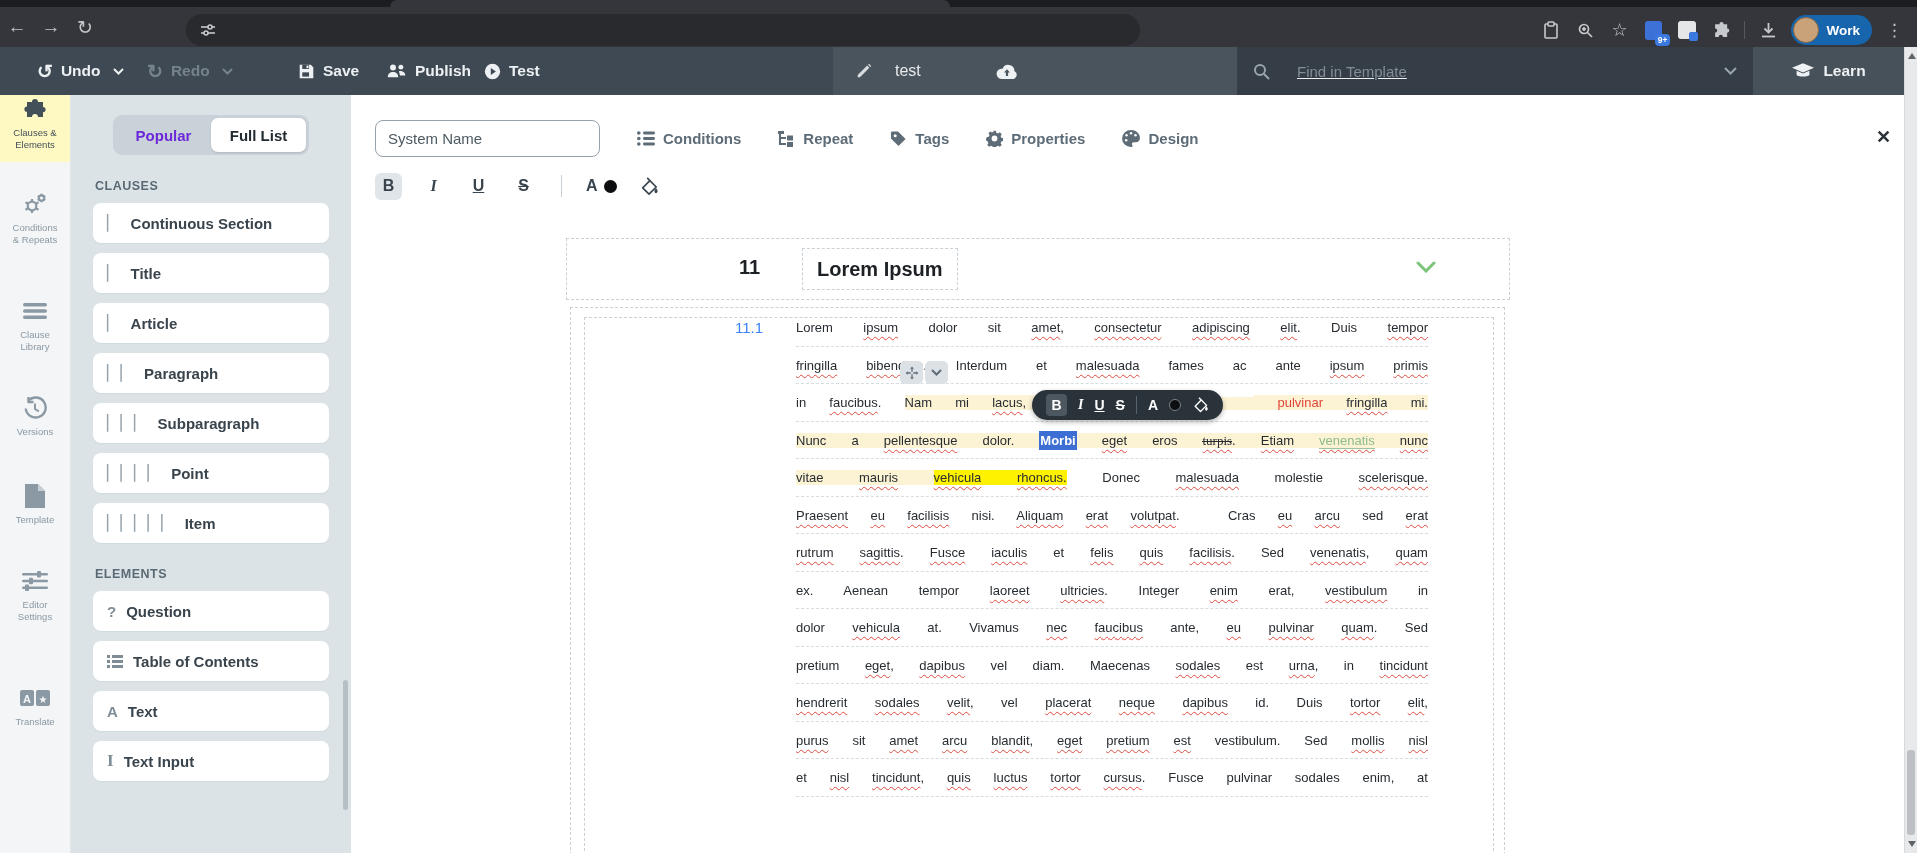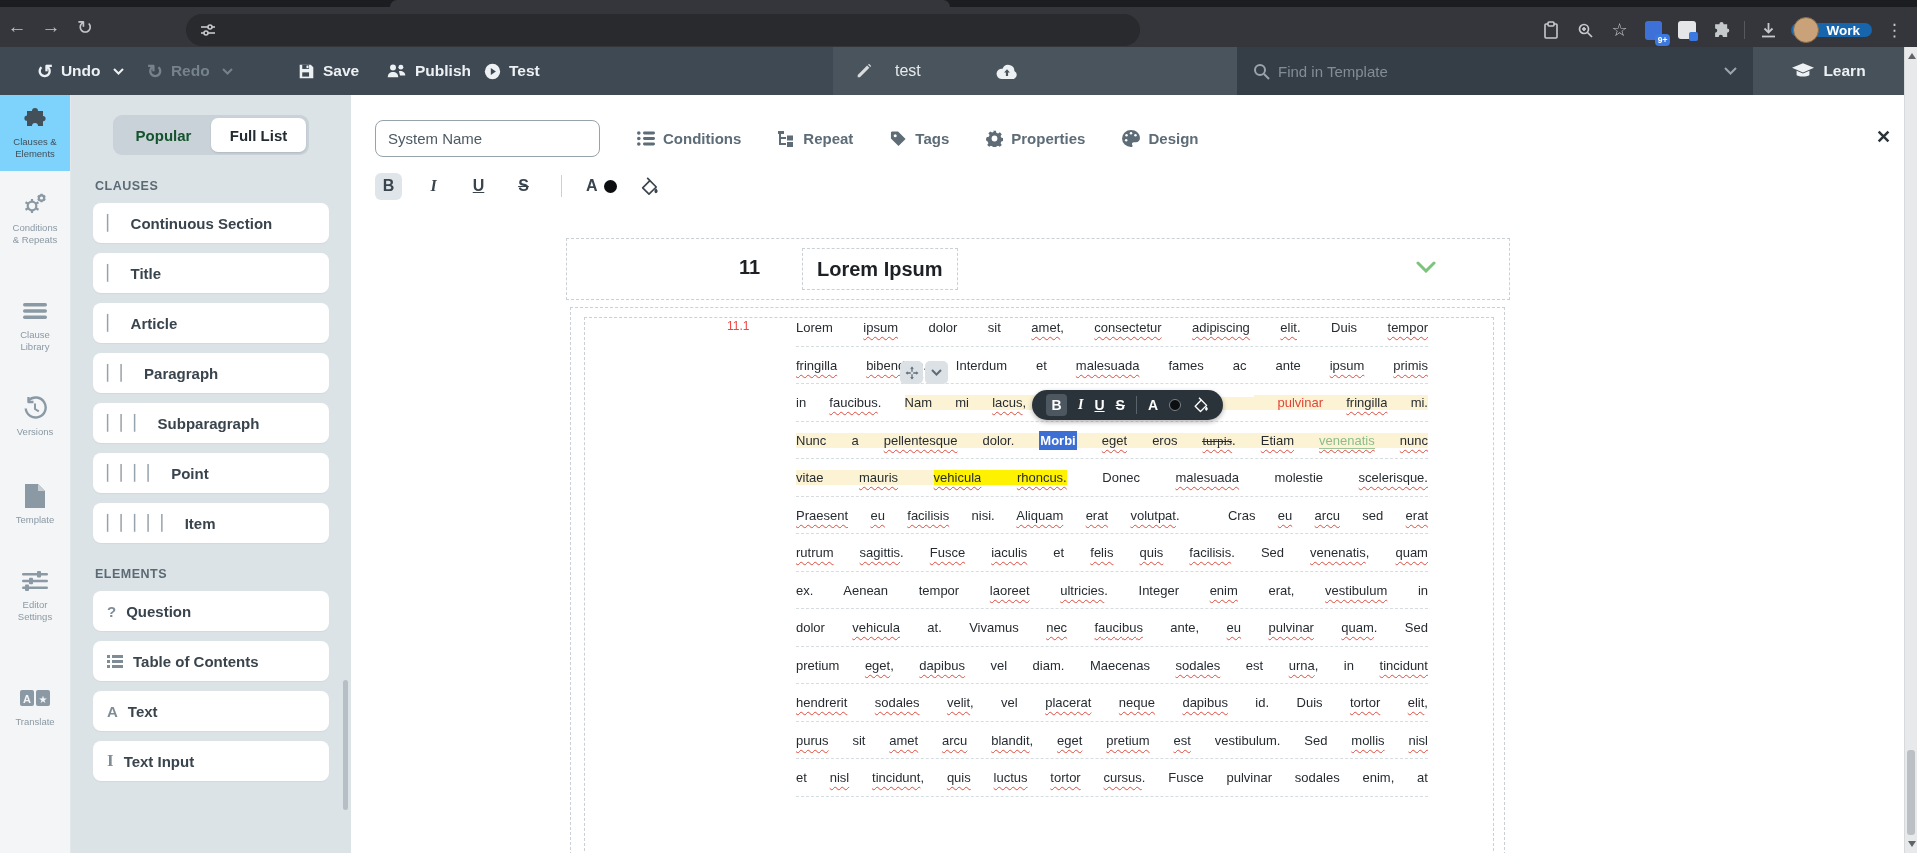--- a/index.html
+++ b/index.html
@@ -14,51 +14,51 @@
   .navbtn { width:34px; text-align:center; font-size:19px; color:#c3c6c9; }
   .urlpill { position:absolute; left:186px; top:7px; width:954px; height:32px; background:#282a2e; border-radius:16px; display:flex; align-items:center; padding:0 14px; gap:10px; }
   .urltext { color:#d3d6d9; font-size:14.5px; white-space:nowrap; }
   .bicons { position:absolute; right:0; top:6px; height:34px; display:flex; align-items:center; gap:12px; padding-right:8px; }
   .bicon { width:22px; height:22px; display:flex; align-items:center; justify-content:center; color:#c6c9cc; font-size:16px; position:relative; }
   .badge9 { position:absolute; right:-6px; bottom:-5px; background:#3b78e0; color:#fff; font-size:8.5px; font-weight:bold; border-radius:4px; padding:1px 3px; }
   .extblue { width:17px; height:19px; background:#3e71d8; border-radius:3px; }
   .exttrans { width:18px; height:18px; background:#e4e6e8; border-radius:3px; position:relative; }
   .exttrans::after { content:""; position:absolute; right:-2px; bottom:-2px; width:9px; height:9px; background:#3b78e0; border-radius:2px; }
   .vsep { width:1px; height:18px; background:#55585c; }
-  .profile { height:14px; background:#1765ad; border-radius:15px; display:flex; align-items:center; padding:2px 12px 2px 2px; gap:7px; }
+  .profile { height:30px; background:#1765ad; border-radius:15px; display:flex; align-items:center; padding:2px 12px 2px 2px; gap:7px; }
   .avatar { width:26px; height:26px; border-radius:50%; background:#c9a27a; border:1px solid #8a6a46; }
   .profname { color:#fff; font-size:13.5px; font-weight:bold; }
   .kebab { color:#c6c9cc; font-size:17px; padding:0 6px 0 2px; }
 
   
   .appbar { position:relative; width:100%; height:48px; background:#3e4953; color:#eef1f3; }
   .abitem { position:absolute; top:0; height:48px; display:flex; align-items:center; gap:8px; font-weight:bold; font-size:15.5px; }
   .muted { color:#76828c; }
   .chev { display:inline-block; margin-left:4px; }
   .tabpanel { position:absolute; left:833px; top:0; width:404px; height:48px; background:#49545d; display:flex; align-items:center; gap:22px; padding:0 22px; }
   .tabname { font-size:16px; color:#e7eaec; }
-  .searchstrip { position:absolute; left:1237px; top:0; width:516px; height:48px; background:#353e46; display:flex; align-items:center; padding:0 16px; gap:8px; }
+  .searchstrip { position:absolute; left:1237px; top:0; width:516px; height:48px; background:#353e46; display:flex; align-items:center; padding:0 16px; gap:27px;text-decoration:underline; }
   .findph { color:#828d96; font-size:15px; flex:1; }
   .learnpanel { position:absolute; left:1753px; top:0; width:152px; height:48px; background:#46515a; display:flex; align-items:center; justify-content:center; gap:9px; font-weight:bold; font-size:15.5px; }
 
   
   .content { position:relative; display:flex; width:100%; height:758px; }
 
   
   .rail { position:relative; width:71px; height:100%; background:#f3f5f6; border-right:1px solid #e2e7ea; flex:0 0 71px; }
   .railitem { position:absolute; width:100%; text-align:center; color:#8b99a4; }
   .railitem .ric { height:26px; display:flex; justify-content:center; align-items:center; }
   .raillabel { font-size:9.5px; line-height:1.3; margin-top:5px; color:#8b99a4; }
-  .railactive { background:#7dd3fc; padding:10px 0 10px; }
+  .railactive { background:#fef9c3; padding:1px 0 10px; }
   .railactive .raillabel, .railactive .ric { color:#434f59; }
 
   
   .panel { position:relative; width:280px; flex:0 0 280px; background:#dce3e7; padding:18px 22px 0 22px; overflow:hidden; }
   .tabs { margin:2px 20px 0 20px; height:40px; background:#c8d2d8; border-radius:9px; display:flex; padding:3px; }
-  .tabbtn { flex:1; display:flex; align-items:center; justify-content:center; font-weight:bold; font-size:15px; color:#14532d; border-radius:7px; }
+  .tabbtn { flex:1; display:flex; align-items:center; justify-content:center; font-weight:bold; font-size:15px; color:#6d28d9; border-radius:7px; }
   .tabactive { background:#ffffff; color:#222b31; box-shadow:0 1px 2px rgba(0,0,0,.12); }
   .sechead { margin:24px 0 10px 2px; font-size:12.5px; font-weight:bold; letter-spacing:.5px; color:#5a6a75; }
   .card { height:40px; background:#fff; border-radius:8px; margin-bottom:10px; display:flex; align-items:center; gap:10px; padding:0 14px; font-weight:bold; font-size:15px; color:#39444d; box-shadow:0 1px 1px rgba(40,60,70,.06); }
   .bars { color:#97a3ac; font-size:15px; letter-spacing:2px; font-weight:normal; }
   .elic { color:#7e8c96; font-weight:bold; font-size:15px; display:flex; align-items:center; }
   .serifI { font-family:"Liberation Serif", serif; font-size:17px; }
   .panelscroll { position:absolute; right:3px; top:585px; width:5px; height:130px; background:#b6bfc6; border-radius:3px; }
 
   
   .main { position:relative; flex:1; background:#fff;margin-top:16px; }
@@ -77,21 +77,21 @@
   .dot { width:13px; height:13px; border-radius:50%; background:#0c0e10; }
 
   
   .doc { position:absolute; top:95px; left:0; right:0; bottom:0; }
   .clausebox { position:absolute; left:215px; top:32px; width:944px; height:62px; border:1px dashed #c9d1d6; }
   .cnum { position:absolute; left:172px; top:17px; font-size:20px; font-weight:bold; color:#1d2126; }
   .ctitlebox { position:absolute; left:235px; top:9px; height:42px; border:1px dashed #c9d1d6; display:flex; align-items:center; padding:0 14px; font-size:20px; font-weight:bold; color:#1d2126; }
   .cchev { position:absolute; left:849px; top:22px; }
   .bodybox { position:absolute; left:219px; top:101px; width:935px; bottom:-2px; border:1px dashed #c9d1d6; }
   .innerbox { position:absolute; left:13px; right:10px; top:9px; bottom:-2px; border:1px dashed #c9d1d6; border-bottom:none; }
-  .subnum { position:absolute; left:156px; top:11px; font-size:12px; color:#ef4444; }
+  .subnum { position:absolute; left:164px; top:11px; font-size:15px; color:#3b82f6; }
   .doc-text { position:absolute; left:225px; top:1px; width:632px; }
   .doc-line { height:37.5px; line-height:37.5px; font-size:13px; color:#272c31; text-align:justify; text-align-last:justify; border-bottom:1px dashed #d6dde1; overflow:hidden; }
   .doc-line span { white-space:normal; }
   .sq { text-decoration:underline; text-decoration-style:wavy; text-decoration-color:#dd4b3e; text-decoration-thickness:1px; text-underline-offset:4px; }
   .cream { background:#fcf3d4; }
   .yellow { background:#fff200; }
   .sel { background:#3d6ed3; color:#fff; font-weight:bold; padding:2px 1px; }
   .red { color:#e04538; }
   .greenu { color:#8cbc8c; border-bottom:1.5px solid #9cc59c; }
   .strike { position:relative;font-family:Liberation Serif, serif; }

